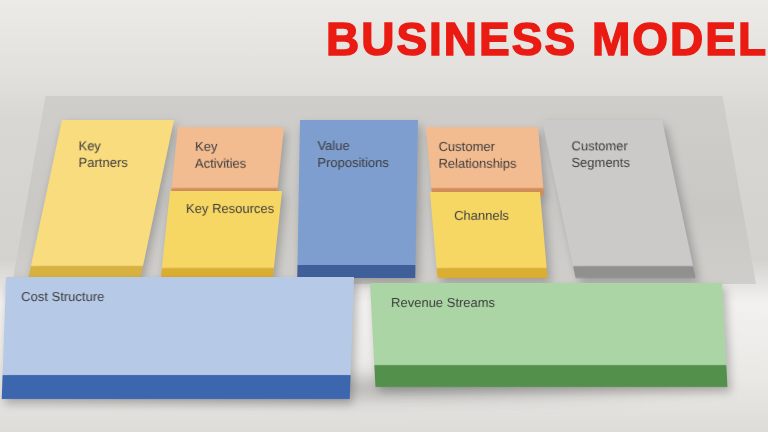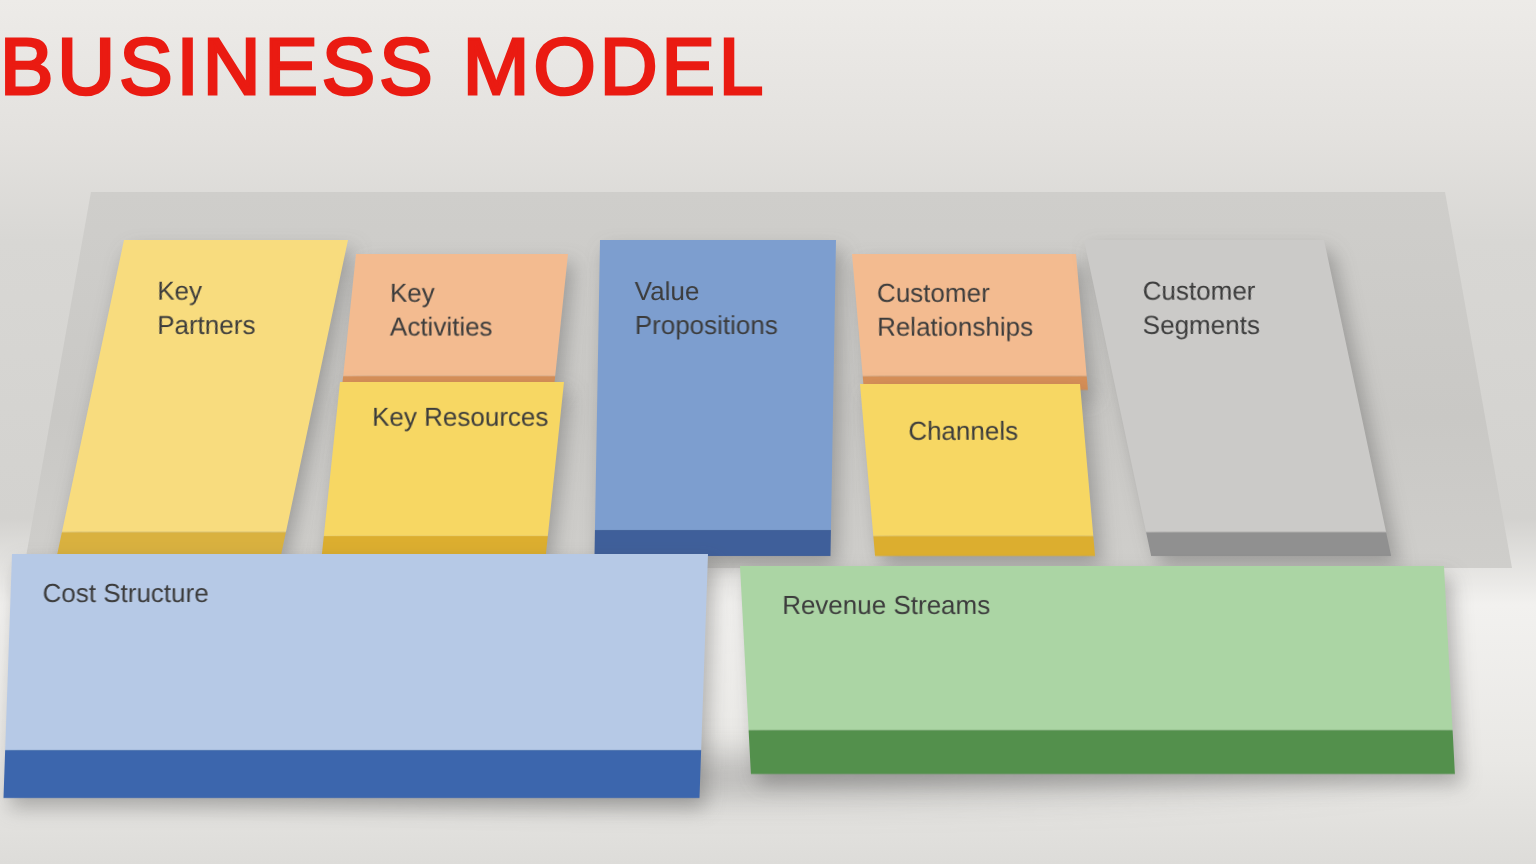--- a/index.html
+++ b/index.html
@@ -19,23 +19,23 @@
       #e9e8e5 88%,
       #dddcd9 100%);
   }
 
   .page-title {
     position: absolute;
     top: 12px;
     left: 0;
     width: 100%;
     margin: 0;
-    text-align: left;
-    font-size: 40px;
-    font-weight: normal;
+    text-align: right;
+    font-size: 46px;
+    font-weight: bold;
     letter-spacing: 2px;
     -webkit-text-stroke: 1.5px currentColor;
   }
 
   .backdrop {
     position: absolute;
     left: 12px;
     top: 96px;
     width: 744px;
     height: 188px;

